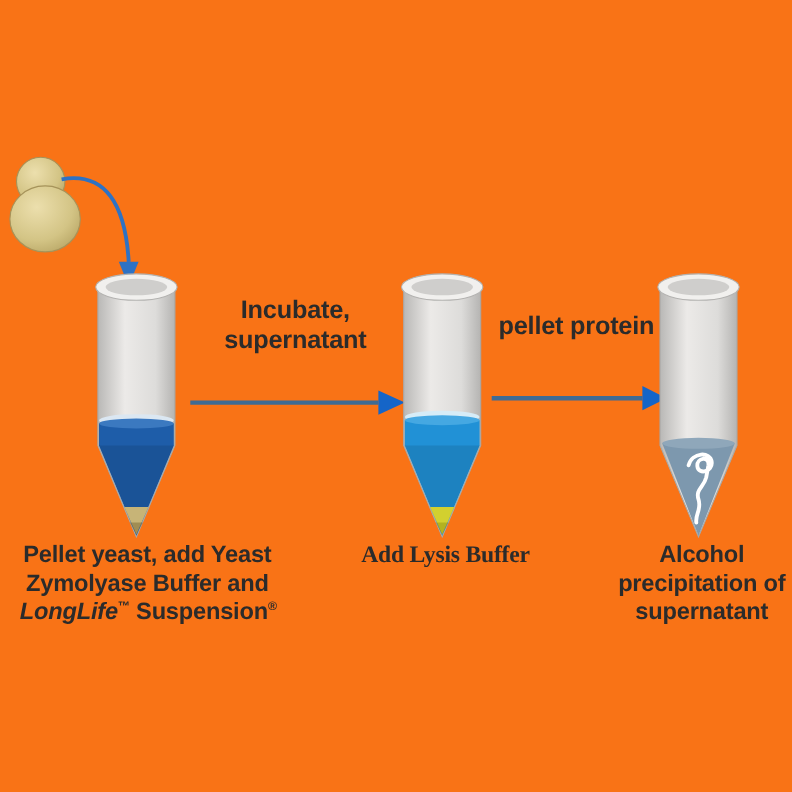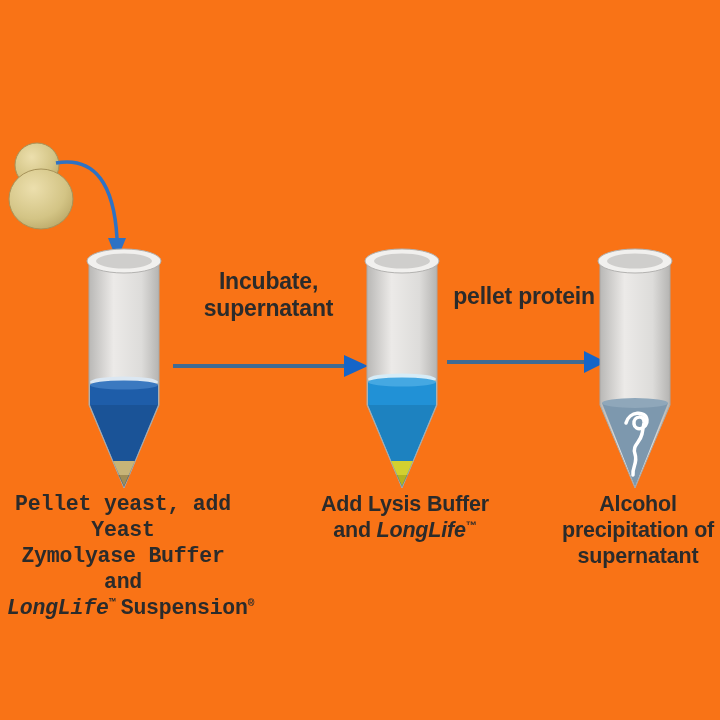--- a/index.html
+++ b/index.html
@@ -6,22 +6,22 @@
   .canvas{
     position:relative;width:720px;height:720px;background:#f97316;
     font-family:"Liberation Sans",sans-serif;color:#2b2b2b;overflow:hidden;
   }
   .layer{position:absolute;left:0;top:0;}
   .cap,.lab{position:absolute;text-align:center;font-weight:bold;color:#2b2b2b;}
   .cap{font-size:23px;line-height:27px;letter-spacing:-0.2px;}
   .lab{font-size:21.5px;line-height:26px;letter-spacing:-0.2px;}
   .step1{left:166px;top:268px;width:205px;}
   .step2{left:434px;top:283px;width:180px;}
-  .lab1{left:7px;top:491px;width:232px;font-family:Liberation Mono, monospace;}
-  .lab2{left:305px;top:491px;width:200px;}
+  .lab1{left:18px;top:491px;width:232px;}
+  .lab2{left:305px;top:491px;width:200px;font-family:Liberation Serif, serif;}
   .lab3{left:548px;top:491px;width:180px;}
   .it{font-style:italic;}
   sup{font-size:0.52em;line-height:0;vertical-align:super;}
   .sp{margin-left:0.26em;}
 </style>
 </head>
 <body>
 
 <div class="canvas">
 
@@ -106,23 +106,20 @@
   <div class="lab lab1">
     <div>Pellet yeast, add Yeast</div>
     <div>Zymolyase Buffer and</div>
     <div>
       <span class="it">LongLife</span><sup>™</sup><span class="sp">Suspension</span><sup>®</sup>
     </div>
   </div>
 
   <div class="lab lab2">
     <div>Add Lysis Buffer</div>
-    <div>
-      <span>and</span><span class="it sp">LongLife</span><sup>™</sup>
-    </div>
   </div>
 
   <div class="lab lab3">
     <div>Alcohol</div>
     <div>precipitation of</div>
     <div>supernatant</div>
   </div>
 
 </div>
 

